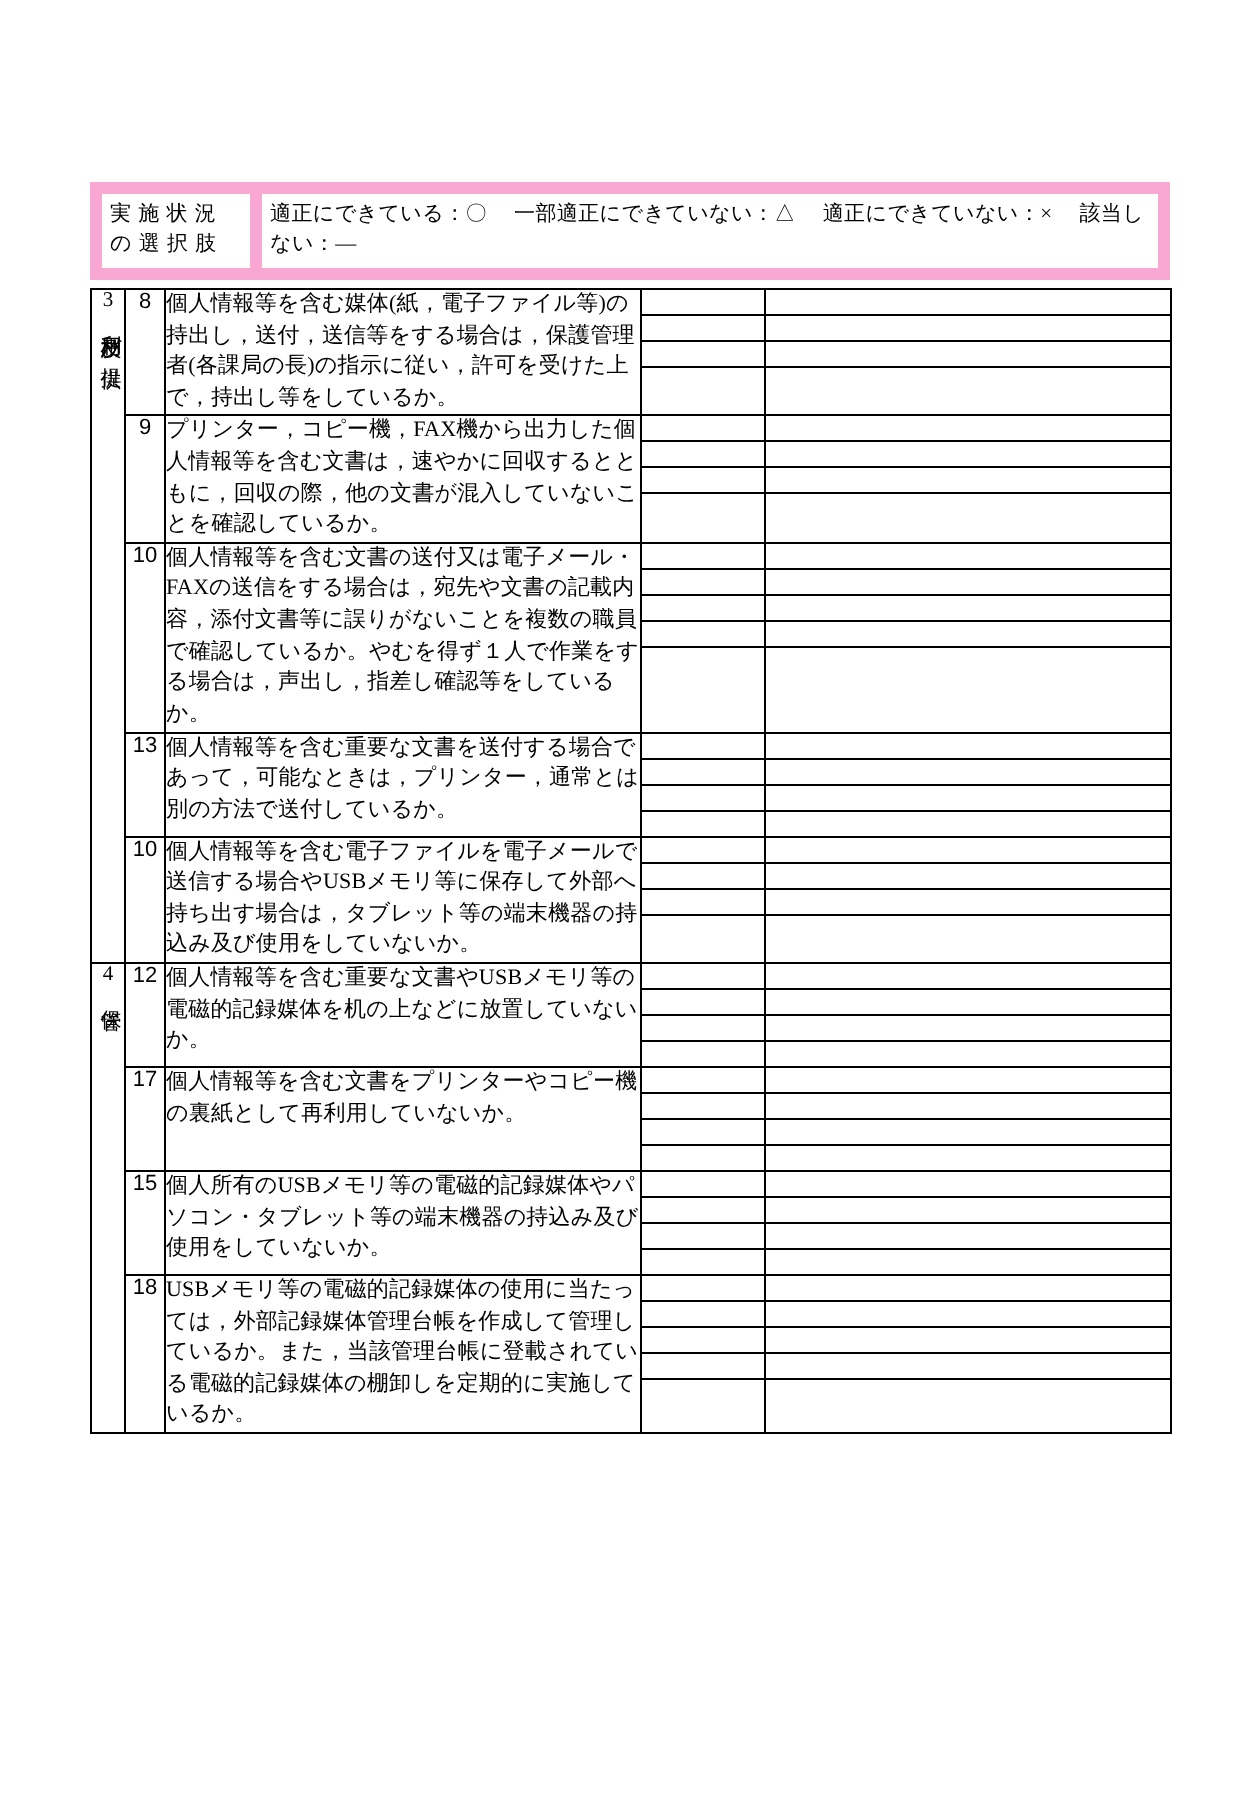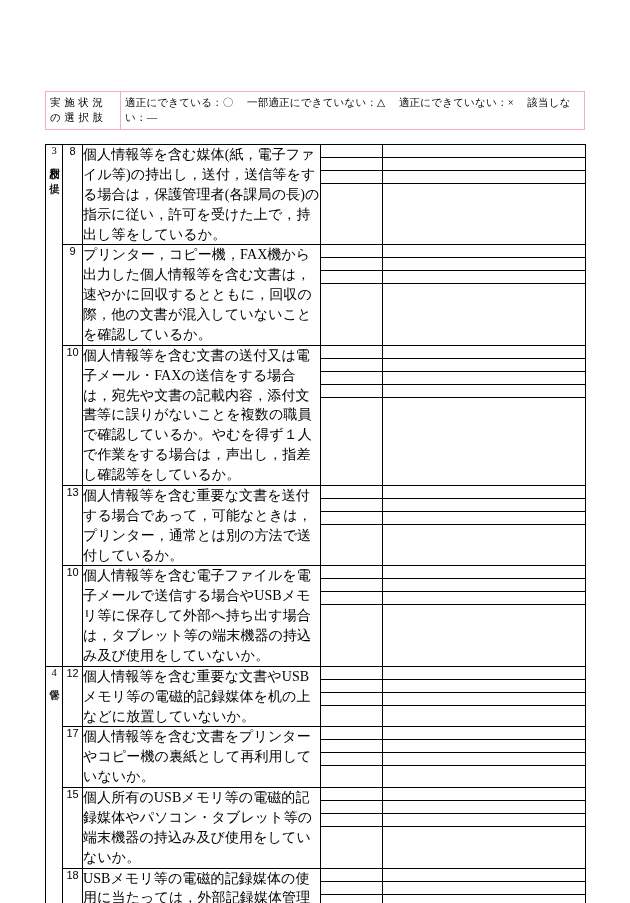--- a/index.html
+++ b/index.html
@@ -25,25 +25,26 @@
   
   .legend {
     position: absolute;
     left: 45px;
     top: 91px;
     width: 540px;
     border-collapse: collapse;
     table-layout: fixed;
   }
   .legend td {
-    border: 1px solid #f9a8d4;
+    border: 6px solid #f9a8d4;
     font-size: 10.5px;
     line-height: 1.45;
     padding: 3px 4px 4px 4px;
     vertical-align: top;
+    font-family: Liberation Serif, serif;
   }
   .legend td.lbl {
     width: 66px;
     text-align: left;
     letter-spacing: 0.5px;
     white-space: nowrap;
   }
   .legend td.val {
     letter-spacing: 0.2px;
   }
@@ -85,21 +86,21 @@
     margin: 0 auto;
     letter-spacing: 1px;
   }
   .num {
     font-size: 11px;
     text-align: center;
     vertical-align: middle;
     font-family: "Liberation Sans", sans-serif;
   }
   .item {
-    font-size: 14px;
+    font-size: 11px;
     line-height: 1.42;
     padding: 5px 5px 5px 6px;
     letter-spacing: 0.1px;
   }
   .res, .note {
     padding: 0;
   }
   
   .lines {
     width: 100%;

